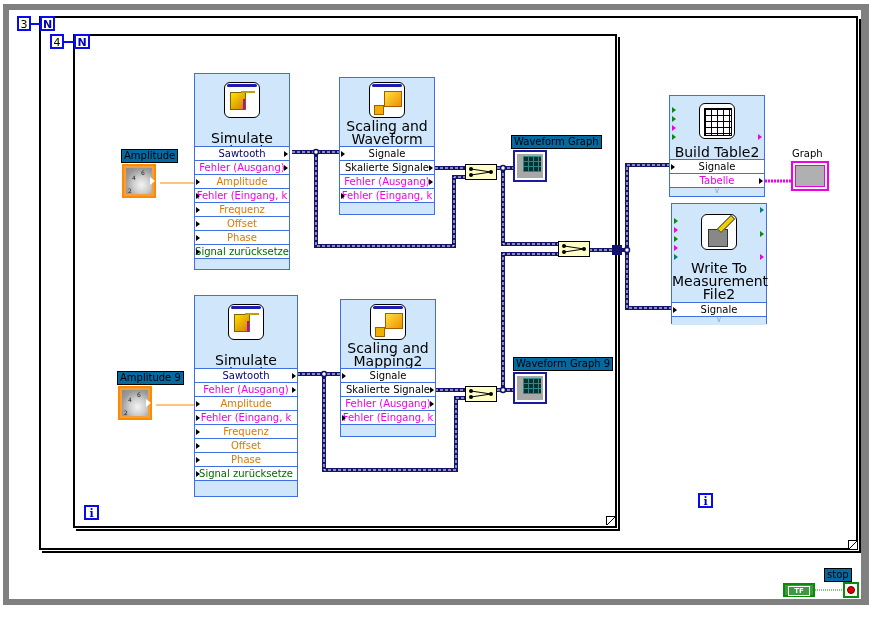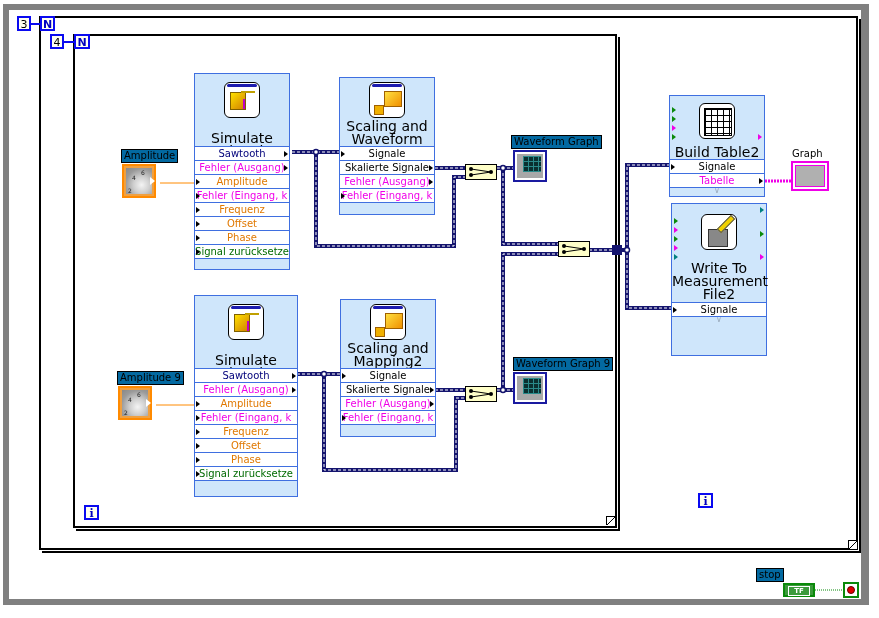--- a/index.html
+++ b/index.html
@@ -312,21 +312,21 @@
         <span class="chev">∨</span>
       </div>
     </div>
 </div>
 
 <div class="label-plain" style="left:792px;top:148px;">Graph</div>
 <div class="table-ind" style="left:791px;top:161px;">
     <div class="face"></div>
   </div>
 
-<div class="node" style="left:671px;top:203px;width:96px;height:153px;">
+<div class="node" style="left:671px;top:203px;width:96px;height:121px;">
   <div class="icon" style="top:10px;">
     <div class="abs" style="left:6px;top:14px;width:18px;height:16px;background:#888;border:1px solid #333;"></div>
     <div class="abs" style="left:14px;top:6px;width:18px;height:4px;background:#f0d000;border:1px solid #555;transform:rotate(-45deg);"></div>
   </div>
   <div class="mini-term" style="left:2px;top:14px;border-left-color:#0a8a0a;"></div>
   <div class="mini-term" style="left:2px;top:23px;border-left-color:#f000e8;"></div>
   <div class="mini-term" style="left:2px;top:32px;border-left-color:#0a8a0a;"></div>
   <div class="mini-term" style="left:2px;top:41px;border-left-color:#f000e8;"></div>
   <div class="mini-term" style="left:2px;top:50px;border-left-color:#008080;"></div>
   <div class="mini-term" style="right:2px;top:3px;border-left-color:#008080;"></div>
@@ -338,19 +338,19 @@
       <div>File2</div>
     </div>
   <div class="rows" id="rows-wf" style="top:98px;">
       <div class="row"><span class="tin"></span><span class="lbl c-blk">Signale</span></div>
       <div class="row-foot">
         <span class="chev">∨</span>
       </div>
     </div>
 </div>
 
-<div class="label" style="left:756px;top:568px;">stop</div>
+<div class="label" style="left:824px;top:568px;">stop</div>
 <div class="stop-bool" style="left:783px;top:583px;">
     <div class="inner">TF</div>
   </div>
 <div class="stop-term" style="left:843px;top:582px;">
     <div class="dot"></div>
   </div>
 
 </body></html>

